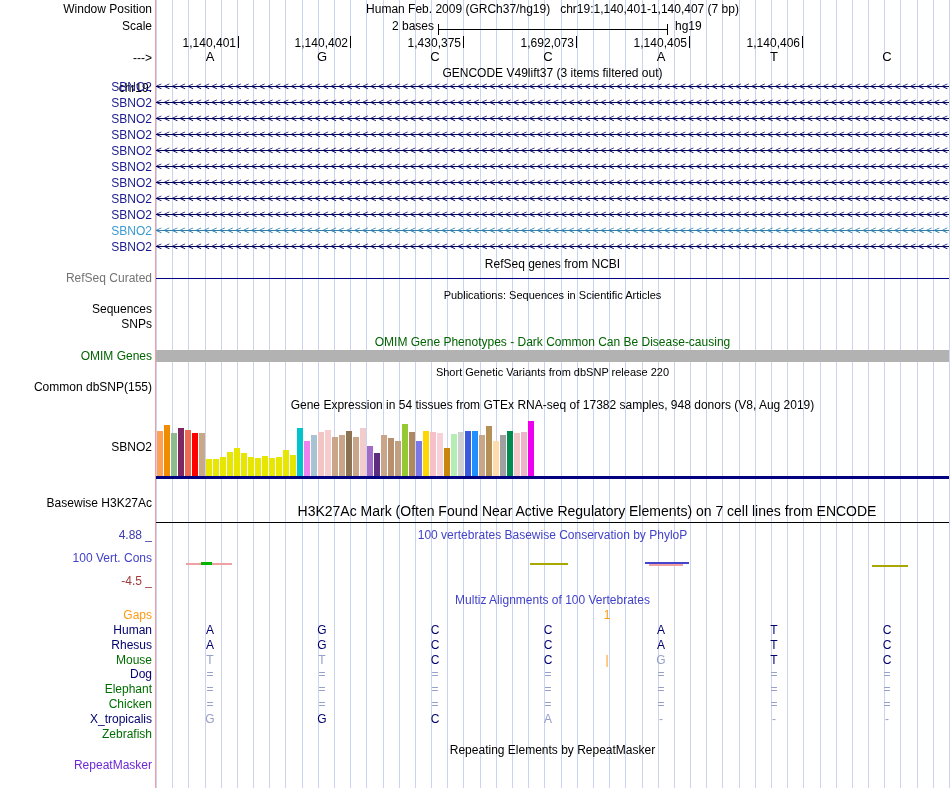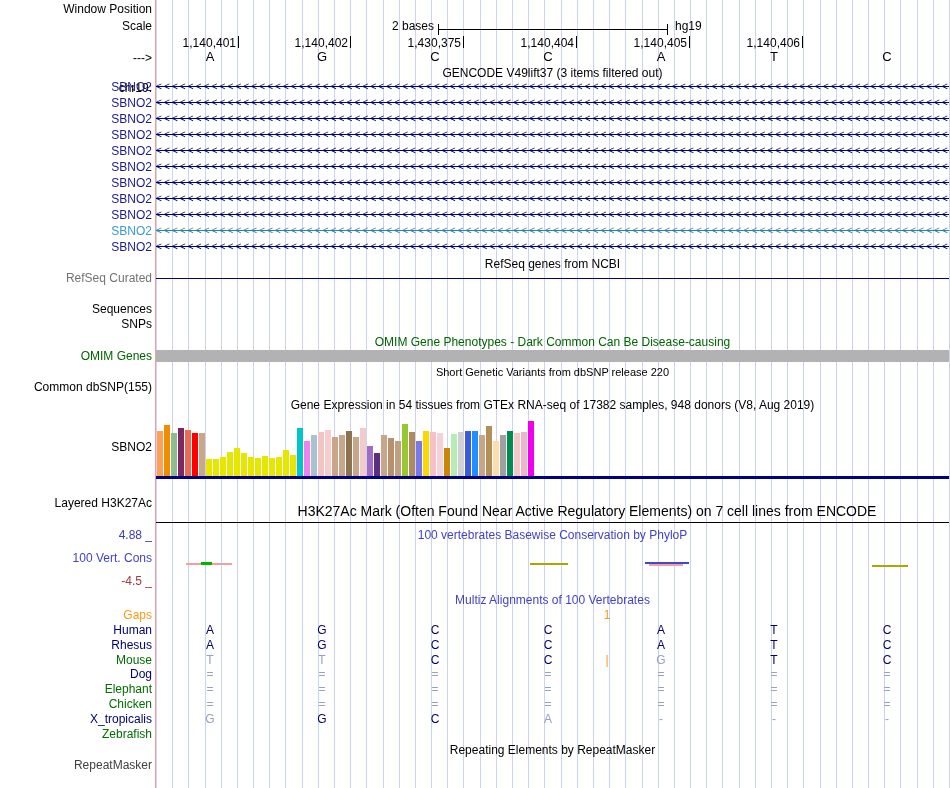--- a/index.html
+++ b/index.html
@@ -71,71 +71,73 @@
     <div class="vline" style="left: 204.551px; background: rgb(204, 211, 240);"></div>
     <div class="vline" style="left: 188.367px; background: rgb(204, 211, 240);"></div>
     <div class="vline" style="left: 172.184px; background: rgb(204, 211, 240);"></div>
     <div class="vline" style="left: 156px; background: rgb(204, 211, 240);"></div>
 
   <div class="lbl right" style="top:2px;right:798px;width:150px;">Window Position</div>
   <div class="lbl right" style="top:19px;right:798px;width:150px;">Scale</div>
   <div class="lbl right" style="top:37px;right:798px;width:150px;margin-top:44px;">chr19:</div>
   <div class="lbl right" style="top:51px;right:798px;width:150px;">---&gt;</div>
 
+  <div class="lbl center" style="top:2px;left:156px;width:793px;">Human Feb. 2009 (GRCh37/hg19)   chr19:1,140,401-1,140,407 (7 bp)</div>
   <div class="lbl right" style="top:19px;left:334px;width:100px;">2 bases</div>
   <div class="lbl" style="top:19px;left:675px;">hg19</div>
 
   <div class="hline" style="top:29px;left:438px;width:230px;background:#000;"></div>
   <div class="tick" style="top:24px;left:438px;height:11px;background:#000;"></div>
   <div class="tick" style="top:24px;left:667px;height:11px;background:#000;"></div>
 
   <div class="hline" style="top:278px;left:156px;width:793px;background:#000080;"></div>
   <div class="abs" style="top:350px;left:156px;width:793px;height:12px;background:#b2b2b2;"></div>
   <div class="abs" style="top:476px;left:156px;width:793px;height:3px;background:#000080;"></div>
   <div class="hline" style="top:522px;left:156px;width:793px;background:#000;"></div>
 <div class="lbl right" style="top: 36px; left: 156px; width: 80px;">1,140,401</div>
     <div class="tick" style="top: 36px; left: 238px; height: 12px; background: rgb(0, 0, 0);"></div>
     <div class="lbl right" style="top: 36px; left: 268px; width: 80px;">1,140,402</div>
     <div class="tick" style="top: 36px; left: 350px; height: 12px; background: rgb(0, 0, 0);"></div>
     <div class="lbl right" style="top: 36px; left: 381px; width: 80px;">1,430,375</div>
     <div class="tick" style="top: 36px; left: 463px; height: 12px; background: rgb(0, 0, 0);"></div>
-    <div class="lbl right" style="top: 36px; left: 494px; width: 80px;">1,140,404</div>
+    <div class="lbl right" style="top: 36px; left: 494px; width: 80px;">1,692,073</div>
     <div class="tick" style="top: 36px; left: 576px; height: 12px; background: rgb(0, 0, 0);"></div>
     <div class="lbl right" style="top: 36px; left: 607px; width: 80px;">1,140,405</div>
     <div class="tick" style="top: 36px; left: 689px; height: 12px; background: rgb(0, 0, 0);"></div>
     <div class="lbl right" style="top: 36px; left: 720px; width: 80px;">1,140,406</div>
     <div class="tick" style="top: 36px; left: 802px; height: 12px; background: rgb(0, 0, 0);"></div>
     <div class="baseletter" style="top: 50px; left: 210px;">A</div>
     <div class="baseletter" style="top: 50px; left: 322px;">G</div>
     <div class="baseletter" style="top: 50px; left: 435px;">C</div>
     <div class="baseletter" style="top: 50px; left: 548px;">C</div>
     <div class="baseletter" style="top: 50px; left: 661px;">A</div>
     <div class="baseletter" style="top: 50px; left: 774px;">T</div>
     <div class="baseletter" style="top: 50px; left: 887px;">C</div>
     <div class="lbl center" style="top: 66px; left: 156px; width: 793px; color: rgb(0, 0, 0); font-size: 12px;">GENCODE V49lift37 (3 items filtered out)</div>
     <div class="lbl center" style="top: 257px; left: 156px; width: 793px; color: rgb(0, 0, 0); font-size: 12px;">RefSeq genes from NCBI</div>
+    <div class="lbl center" style="top: 288px; left: 156px; width: 793px; color: rgb(0, 0, 0); font-size: 11px;">Publications: Sequences in Scientific Articles</div>
     <div class="lbl center" style="top: 335px; left: 156px; width: 793px; color: rgb(0, 100, 0); font-size: 12px;">OMIM Gene Phenotypes - Dark Common Can Be Disease-causing</div>
     <div class="lbl center" style="top: 365px; left: 156px; width: 793px; color: rgb(0, 0, 0); font-size: 11px;">Short Genetic Variants from dbSNP release 220</div>
     <div class="lbl center" style="top: 398px; left: 156px; width: 793px; color: rgb(0, 0, 0); font-size: 12px;">Gene Expression in 54 tissues from GTEx RNA-seq of 17382 samples, 948 donors (V8, Aug 2019)</div>
     <div class="lbl center" style="top: 504px; left: 156px; width: 862px; color: rgb(0, 0, 0); font-size: 14px;">H3K27Ac Mark (Often Found Near Active Regulatory Elements) on 7 cell lines from ENCODE</div>
     <div class="lbl center" style="top: 528px; left: 156px; width: 793px; color: rgb(66, 66, 200); font-size: 12px;">100 vertebrates Basewise Conservation by PhyloP</div>
     <div class="lbl center" style="top: 593px; left: 156px; width: 793px; color: rgb(66, 66, 200); font-size: 12px;">Multiz Alignments of 100 Vertebrates</div>
     <div class="lbl center" style="top: 743px; left: 156px; width: 793px; color: rgb(0, 0, 0); font-size: 12px;">Repeating Elements by RepeatMasker</div>
     <div class="lbl right" style="top: 271px; right: 798px; width: 150px; color: #737373;">RefSeq Curated</div>
     <div class="lbl right" style="top: 302px; right: 798px; width: 150px; color: rgb(0, 0, 0);">Sequences</div>
     <div class="lbl right" style="top: 317px; right: 798px; width: 150px; color: rgb(0, 0, 0);">SNPs</div>
     <div class="lbl right" style="top: 349px; right: 798px; width: 150px; color: rgb(0, 100, 0);">OMIM Genes</div>
     <div class="lbl right" style="top: 380px; right: 798px; width: 150px; color: rgb(0, 0, 0);">Common dbSNP(155)</div>
     <div class="lbl right" style="top: 440px; right: 798px; width: 150px; color: rgb(0, 0, 0);">SBNO2</div>
-    <div class="lbl right" style="top: 496px; right: 798px; width: 150px; color: rgb(0, 0, 0);">Layered H3K27Ac</div>
+    <div class="lbl right" style="top: 496px; right: 798px; width: 150px; color: rgb(0, 0, 0);">Basewise H3K27Ac</div>
     <div class="lbl right" style="top: 528px; right: 798px; width: 150px; color: rgb(60, 60, 170);">4.88 _</div>
     <div class="lbl right" style="top: 551px; right: 798px; width: 150px; color: rgb(66, 66, 200);">100 Vert. Cons</div>
     <div class="lbl right" style="top: 574px; right: 798px; width: 150px; color: rgb(160, 60, 60);">-4.5 _</div>
     <div class="lbl right" style="top: 608px; right: 798px; width: 150px; color: rgb(255, 153, 18);">Gaps</div>
-    <div class="lbl right" style="top: 758px; right: 798px; width: 150px; color: #404040;">RepeatMasker</div>
+    <div class="lbl right" style="top: 758px; right: 798px; width: 150px; color: #6d28d9;">RepeatMasker</div>
     <div class="lbl right" style="top: 80px; right: 798px; width: 150px; color: rgb(26, 26, 140);">SBNO2</div>
     <div class="abs" style="top: 81px; left: 156px; width: 793px; height: 11px;">
       <div style="position: absolute; top: 5px; left: 0px; width: 793px; height: 1px; background: rgb(0, 0, 96);"></div>
       <span class="chev" style="color: rgb(0, 0, 96); width: 793px;">&lt;&lt;&lt;&lt;&lt;&lt;&lt;&lt;&lt;&lt;&lt;&lt;&lt;&lt;&lt;&lt;&lt;&lt;&lt;&lt;&lt;&lt;&lt;&lt;&lt;&lt;&lt;&lt;&lt;&lt;&lt;&lt;&lt;&lt;&lt;&lt;&lt;&lt;&lt;&lt;&lt;&lt;&lt;&lt;&lt;&lt;&lt;&lt;&lt;&lt;&lt;&lt;&lt;&lt;&lt;&lt;&lt;&lt;&lt;&lt;&lt;&lt;&lt;&lt;&lt;&lt;&lt;&lt;&lt;&lt;&lt;&lt;&lt;&lt;&lt;&lt;&lt;&lt;&lt;&lt;&lt;&lt;&lt;&lt;&lt;&lt;&lt;&lt;&lt;&lt;&lt;&lt;&lt;&lt;&lt;&lt;&lt;&lt;&lt;&lt;&lt;&lt;&lt;&lt;&lt;&lt;&lt;&lt;&lt;&lt;</span>
     </div>
     <div class="lbl right" style="top: 96px; right: 798px; width: 150px; color: rgb(26, 26, 140);">SBNO2</div>
     <div class="abs" style="top: 97px; left: 156px; width: 793px; height: 11px;">
       <div style="position: absolute; top: 5px; left: 0px; width: 793px; height: 1px; background: rgb(0, 0, 96);"></div>
       <span class="chev" style="color: rgb(0, 0, 96); width: 793px;">&lt;&lt;&lt;&lt;&lt;&lt;&lt;&lt;&lt;&lt;&lt;&lt;&lt;&lt;&lt;&lt;&lt;&lt;&lt;&lt;&lt;&lt;&lt;&lt;&lt;&lt;&lt;&lt;&lt;&lt;&lt;&lt;&lt;&lt;&lt;&lt;&lt;&lt;&lt;&lt;&lt;&lt;&lt;&lt;&lt;&lt;&lt;&lt;&lt;&lt;&lt;&lt;&lt;&lt;&lt;&lt;&lt;&lt;&lt;&lt;&lt;&lt;&lt;&lt;&lt;&lt;&lt;&lt;&lt;&lt;&lt;&lt;&lt;&lt;&lt;&lt;&lt;&lt;&lt;&lt;&lt;&lt;&lt;&lt;&lt;&lt;&lt;&lt;&lt;&lt;&lt;&lt;&lt;&lt;&lt;&lt;&lt;&lt;&lt;&lt;&lt;&lt;&lt;&lt;&lt;&lt;&lt;&lt;&lt;&lt;</span>
     </div>

